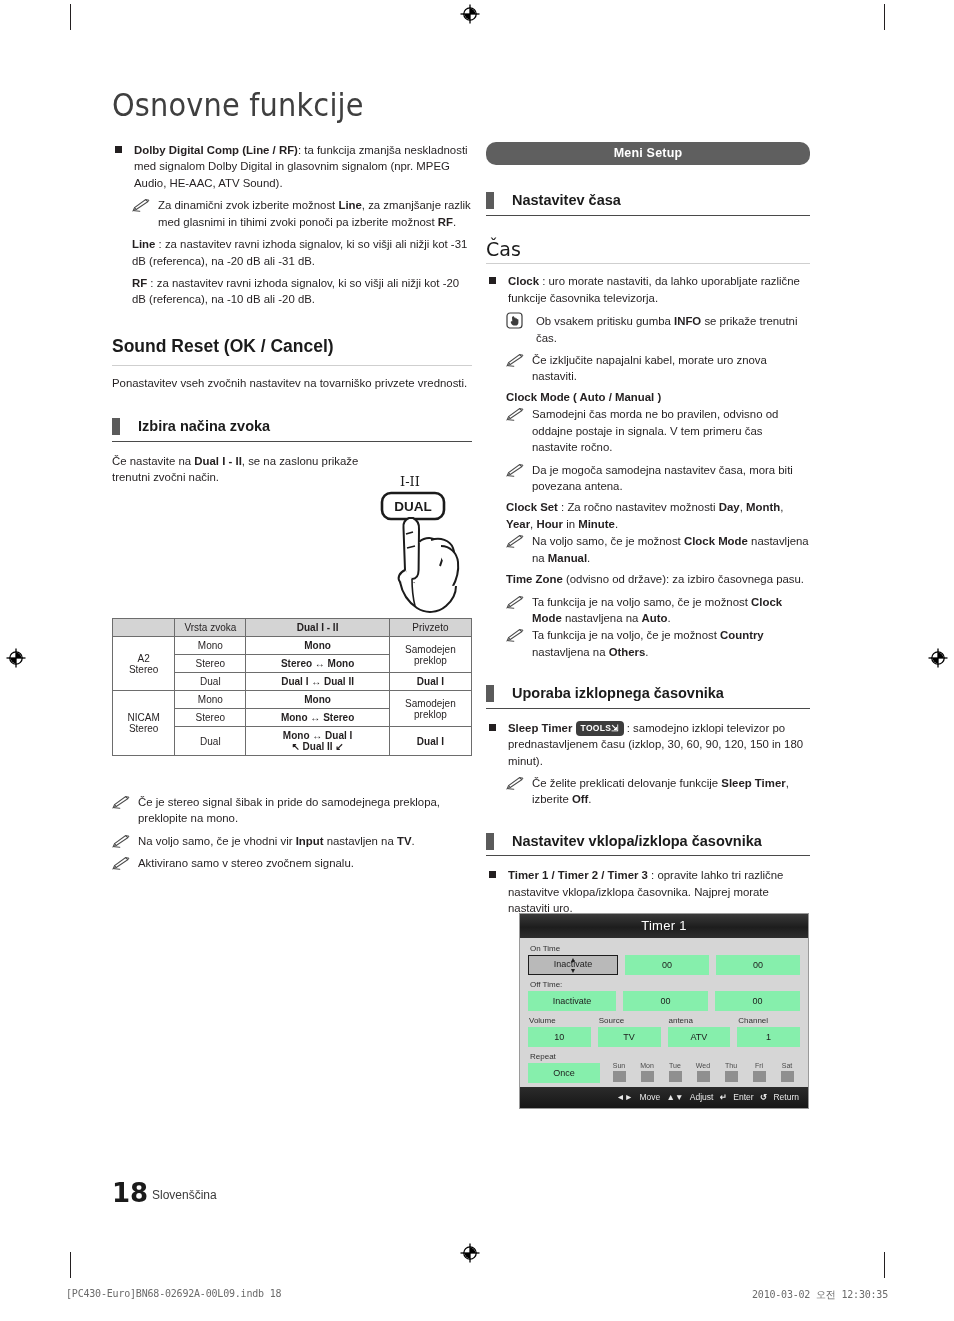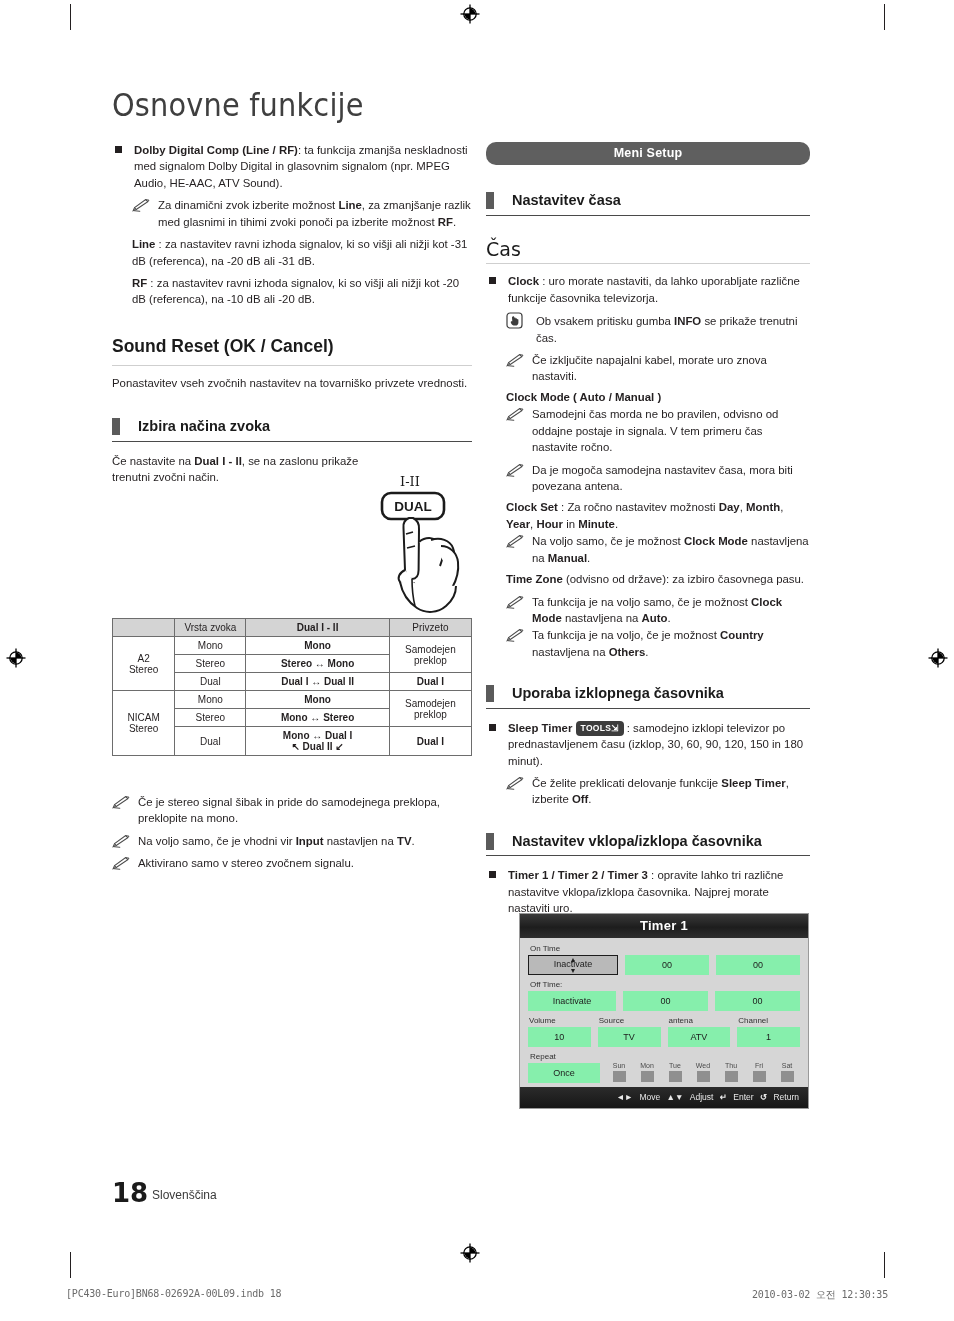--- a/index.html
+++ b/index.html
@@ -161,21 +161,21 @@
     background:#d6d6d6;
     border:1px solid #9a9a9a;
     font-size:8.5px;
     color:#2a2a2a;
   }
   .osd-title {
     background:linear-gradient(180deg,#3a3a3a 0%,#1d1d1d 55%,#2e2e2e 100%);
     color:#ffffff;
     text-align:center;
     font-size:13px;
-    font-weight:bold;
+    font-weight:normal;
     padding:4px 0 5px;
     letter-spacing:.3px;
   }
   .osd-body { padding:6px 8px 4px; }
   .osd-label { font-size:8px; color:#303030; margin:0 0 2px 2px; }
   .osd-row { display:flex; gap:7px; margin-bottom:5px; }
   .osd-cell {
     background:#86efac;
     color:#1c1c1c;
     text-align:center;

